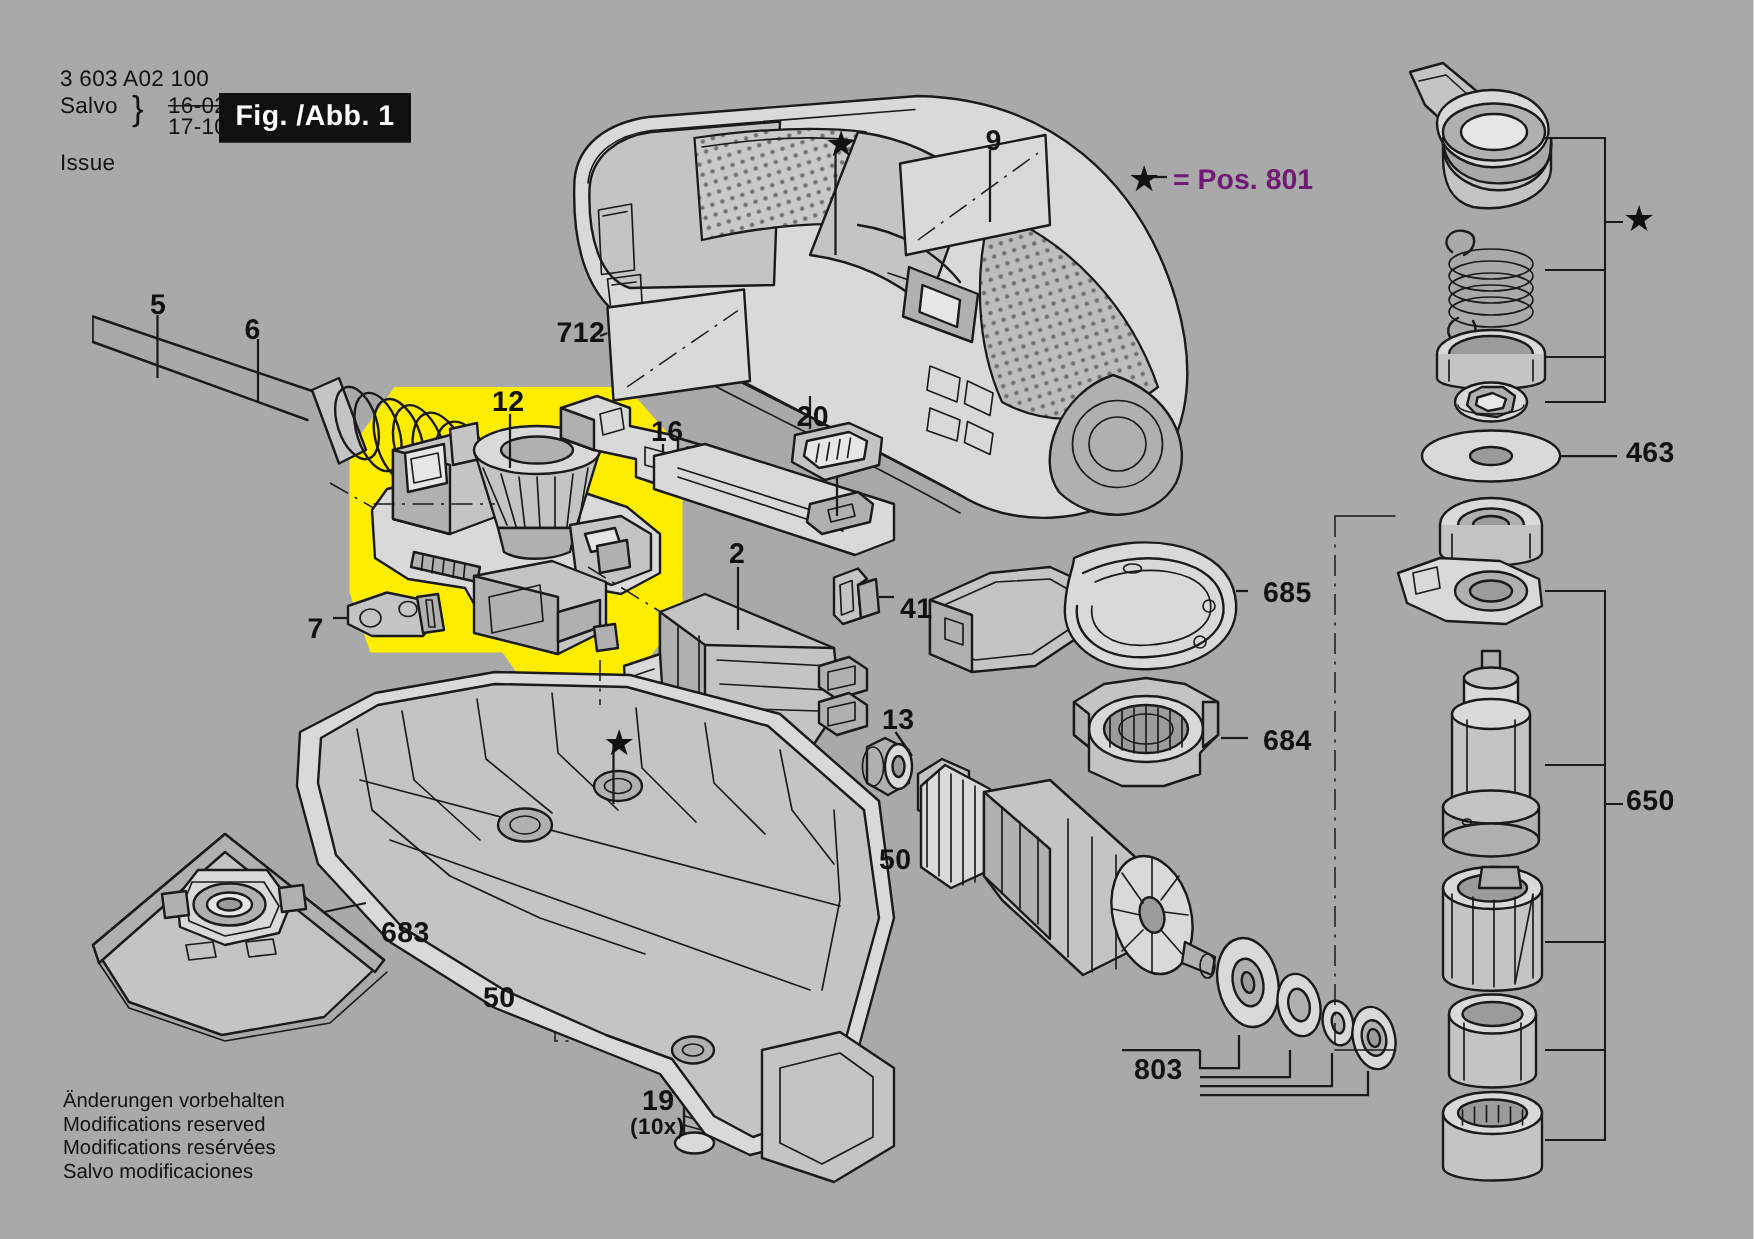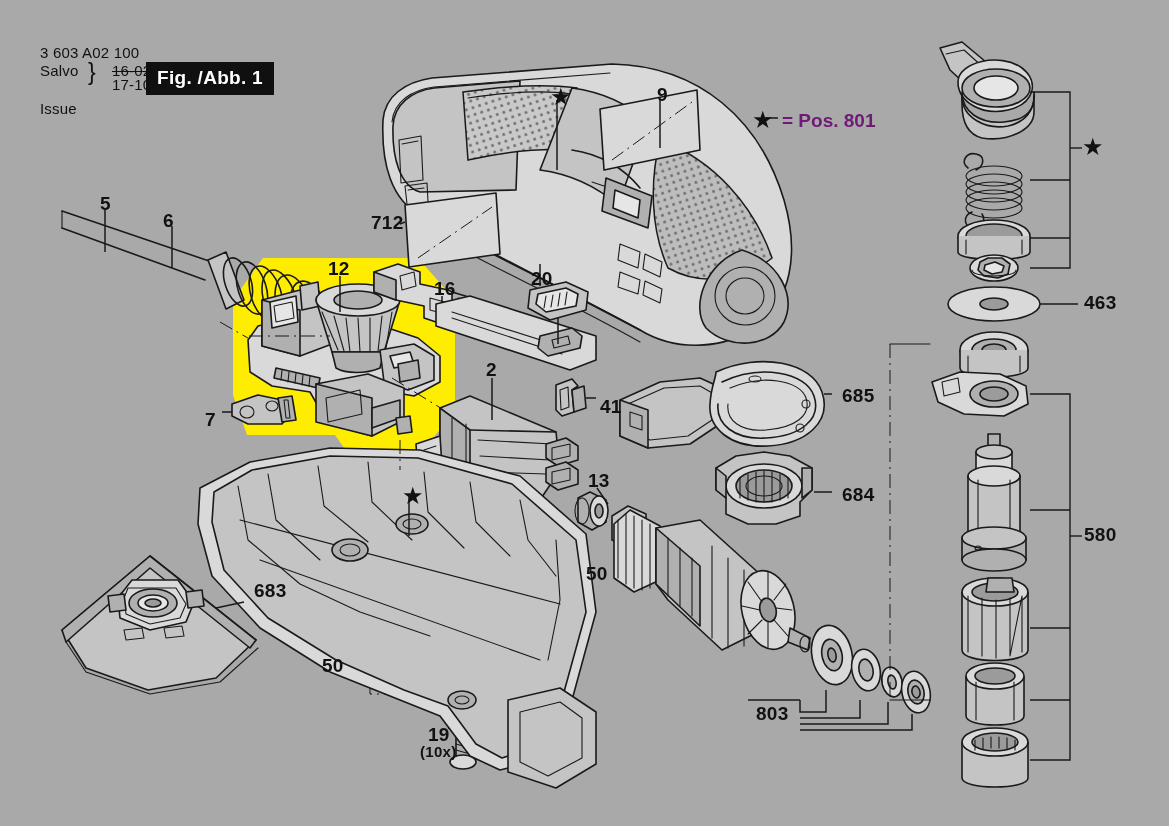--- a/index.html
+++ b/index.html
@@ -595,26 +595,32 @@
       <div class="lbl" style="left: 434px; top: 278px;">16</div>
       <div class="lbl" style="left: 531px; top: 268px;">20</div>
       <div class="lbl" style="left: 371px; top: 212px;">712</div>
       <div class="lbl" style="left: 657px; top: 84px;">9</div>
       <div class="lbl" style="left: 486px; top: 359px;">2</div>
       <div class="lbl" style="left: 600px; top: 396px;">41</div>
       <div class="lbl" style="left: 588px; top: 470px;">13</div>
       <div class="lbl" style="left: 586px; top: 563px;">50</div>
       <div class="lbl" style="left: 322px; top: 655px;">50</div>
       <div class="lbl" style="left: 428px; top: 724px;">19</div>
-      <div class="lbl" style="left: 254px; top: 580px;">683</div>
+      <div class="lbl" style="left: 254px; top: 612px;">683</div>
       <div class="lbl" style="left: 842px; top: 385px;">685</div>
       <div class="lbl" style="left: 842px; top: 484px;">684</div>
       <div class="lbl" style="left: 756px; top: 703px;">803</div>
       <div class="lbl" style="left: 1084px; top: 292px;">463</div>
-      <div class="lbl" style="left: 1084px; top: 524px;">580</div>
+      <div class="lbl" style="left: 1084px; top: 524px;">650</div>
       <div class="lbl sm" style="left: 420px; top: 743px;">(10x)</div>
       <div class="star" style="left: 550px; top: 85px;">★</div>
       <div class="star" style="left: 402px; top: 484px;">★</div>
       <div class="star" style="left: 1082px; top: 135px;">★</div>
     </div>
 
+  <div id="footer">
+    <div>Änderungen vorbehalten</div>
+    <div>Modifications reserved</div>
+    <div>Modifications resérvées</div>
+    <div>Salvo modificaciones</div>
+  </div>
 
 </div>
 
 </body></html>

